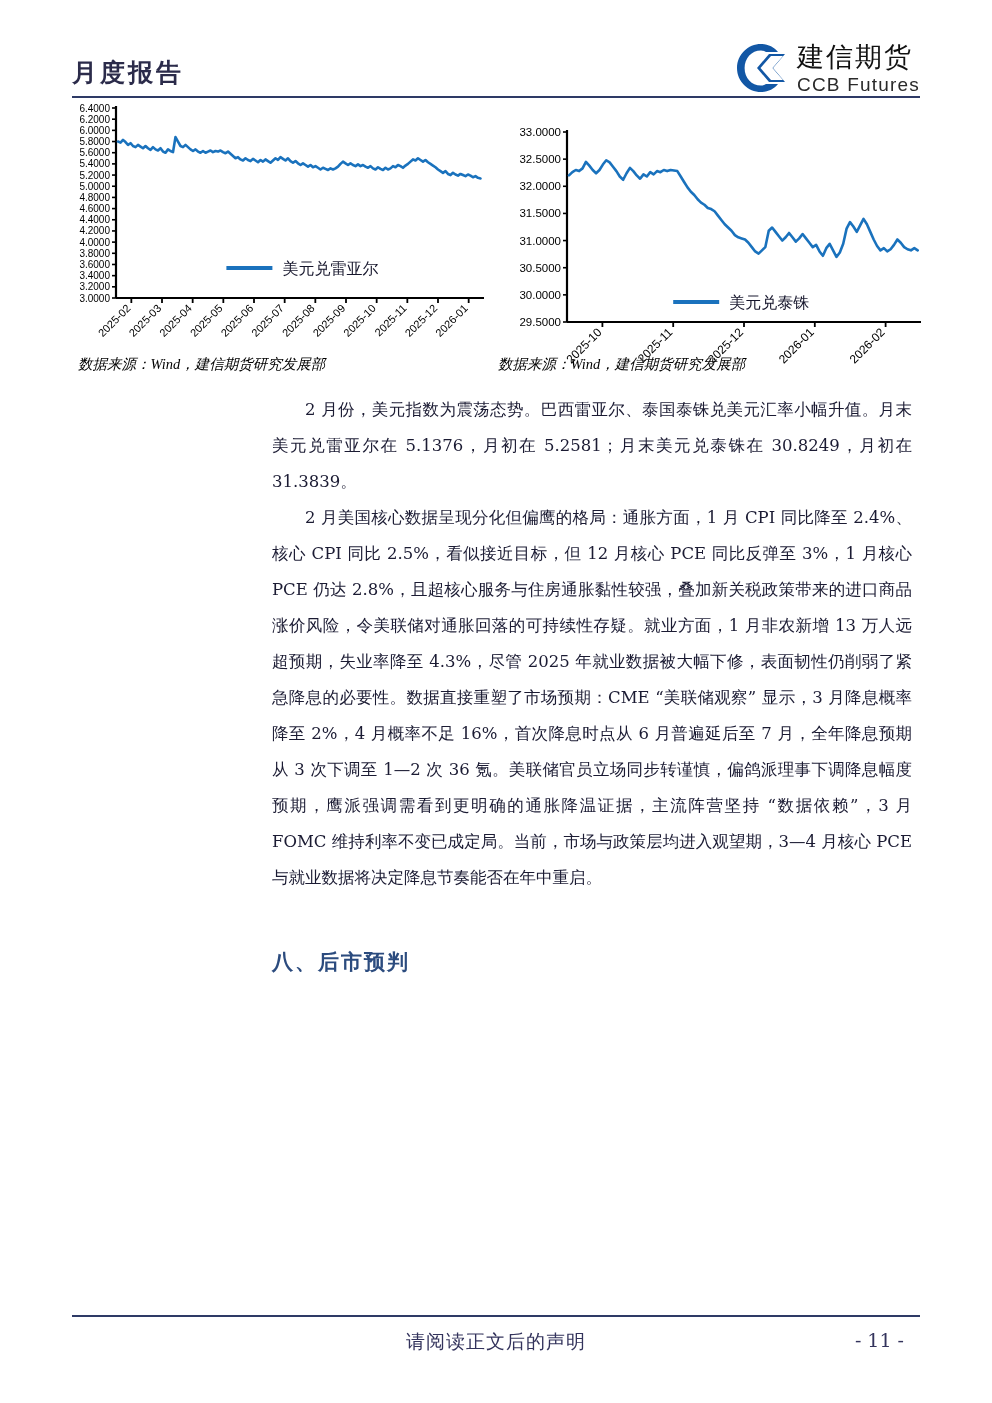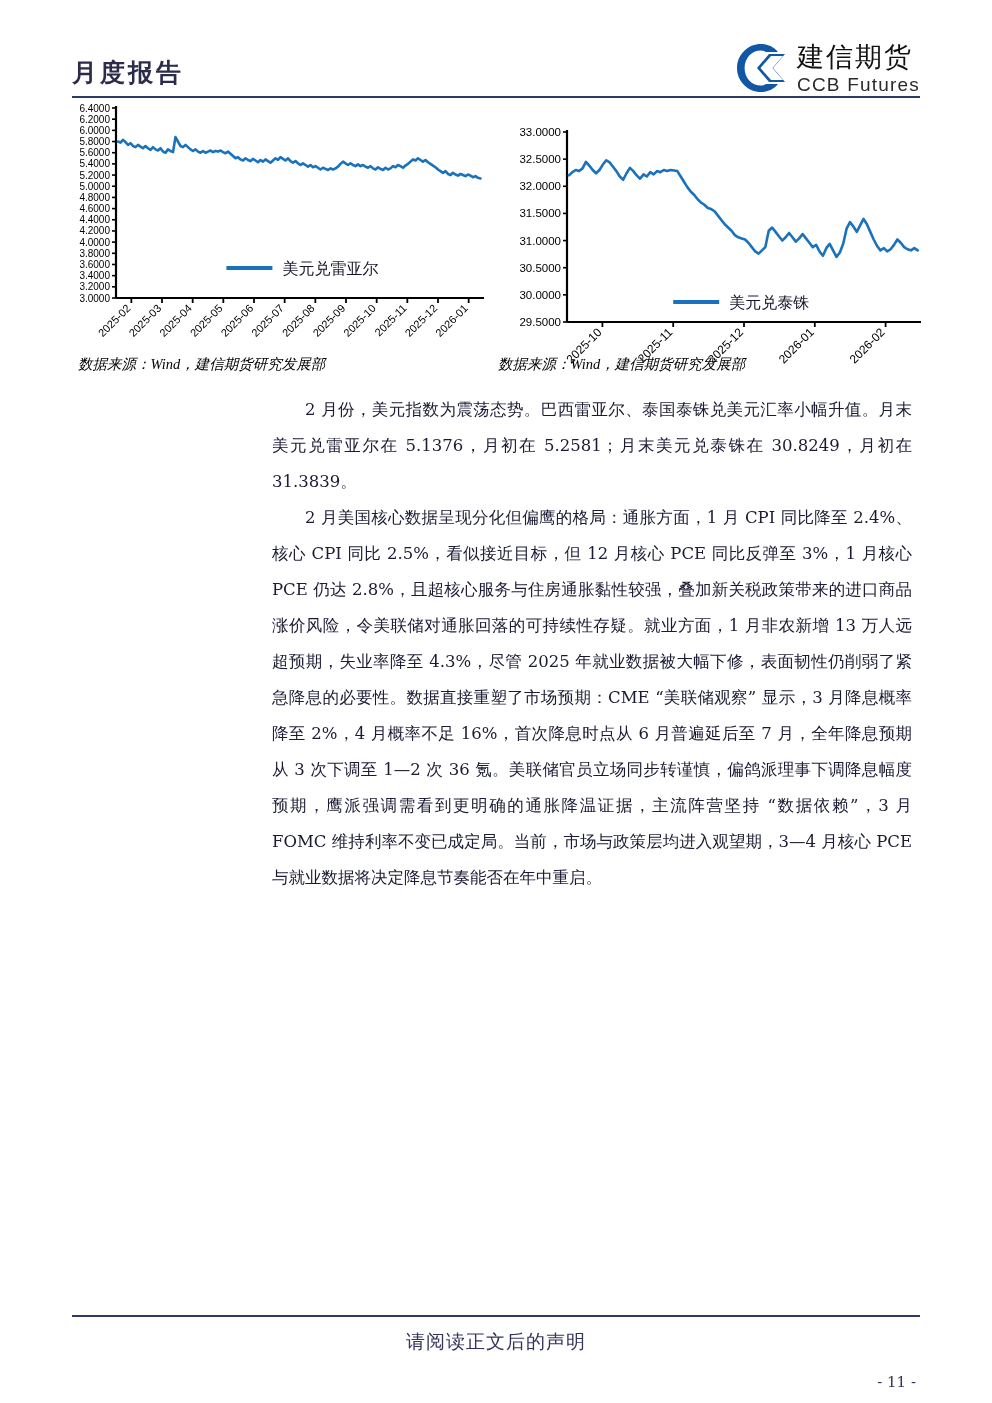--- a/index.html
+++ b/index.html
@@ -158,25 +158,24 @@
     position: absolute;
     left: 50%;
     transform: translateX(-50%);
     font-size: 19px;
     color: #33335c;
     letter-spacing: 1px;
     font-family: "DejaVu Serif", "Liberation Serif", serif;
   }
   .footer-page {
     position: absolute;
-    right: 4px;
-    font-size: 15px;
+    right: 16px;
+    font-size: 19px;
     color: #33335c;
     font-family: "DejaVu Serif", "Liberation Serif", serif;
-    margin-top: 44px;
   }
 </style>
 </head>
 <body>
 
 <div class="page-header">
   <div class="header-title">月度报告</div>
 
   <div class="logo-wrap">
     <div class="logo-mark">
@@ -306,20 +305,21 @@
 
 <div class="source-row">
   <div class="source-item left">数据来源：Wind，建信期货研究发展部</div>
   <div class="source-item right">数据来源：Wind，建信期货研究发展部</div>
 </div>
 
 <div class="content">
   <p class="body-para">2 月份，美元指数为震荡态势。巴西雷亚尔、泰国泰铢兑美元汇率小幅升值。月末美元兑雷亚尔在 5.1376，月初在 5.2581；月末美元兑泰铢在 30.8249，月初在 31.3839。</p>
   <p class="body-para">2 月美国核心数据呈现分化但偏鹰的格局：通胀方面，1 月 CPI 同比降至 2.4%、核心 CPI 同比 2.5%，看似接近目标，但 12 月核心 PCE 同比反弹至 3%，1 月核心 PCE 仍达 2.8%，且超核心服务与住房通胀黏性较强，叠加新关税政策带来的进口商品涨价风险，令美联储对通胀回落的可持续性存疑。就业方面，1 月非农新增 13 万人远超预期，失业率降至 4.3%，尽管 2025 年就业数据被大幅下修，表面韧性仍削弱了紧急降息的必要性。数据直接重塑了市场预期：CME “美联储观察” 显示，3 月降息概率降至 2%，4 月概率不足 16%，首次降息时点从 6 月普遍延后至 7 月，全年降息预期从 3 次下调至 1—2 次 36 氪。美联储官员立场同步转谨慎，偏鸽派理事下调降息幅度预期，鹰派强调需看到更明确的通胀降温证据，主流阵营坚持 “数据依赖”，3 月 FOMC 维持利率不变已成定局。当前，市场与政策层均进入观望期，3—4 月核心 PCE 与就业数据将决定降息节奏能否在年中重启。</p>
 
+  <div class="section-heading">八、后市预判</div>
 
 </div>
 
 <div class="footer-rule"></div>
 <div class="footer">
   <div class="footer-note">请阅读正文后的声明</div>
   <div class="footer-page">- 11 -</div>
 </div>
 
 </body></html>

